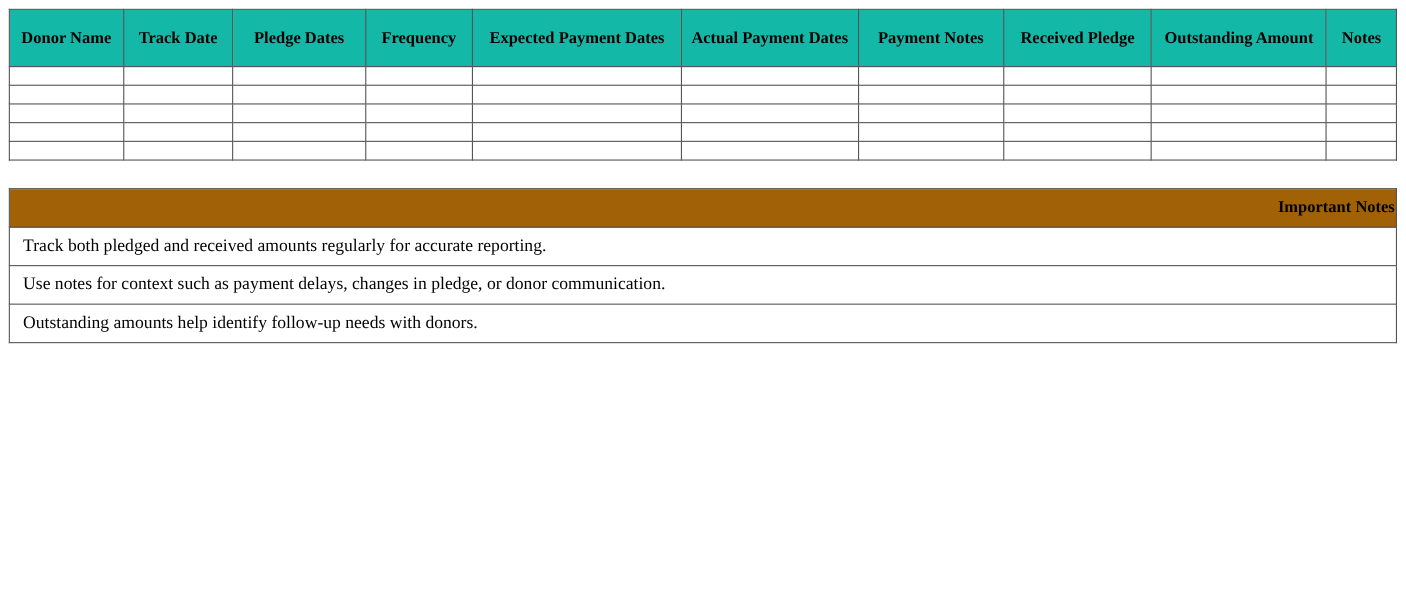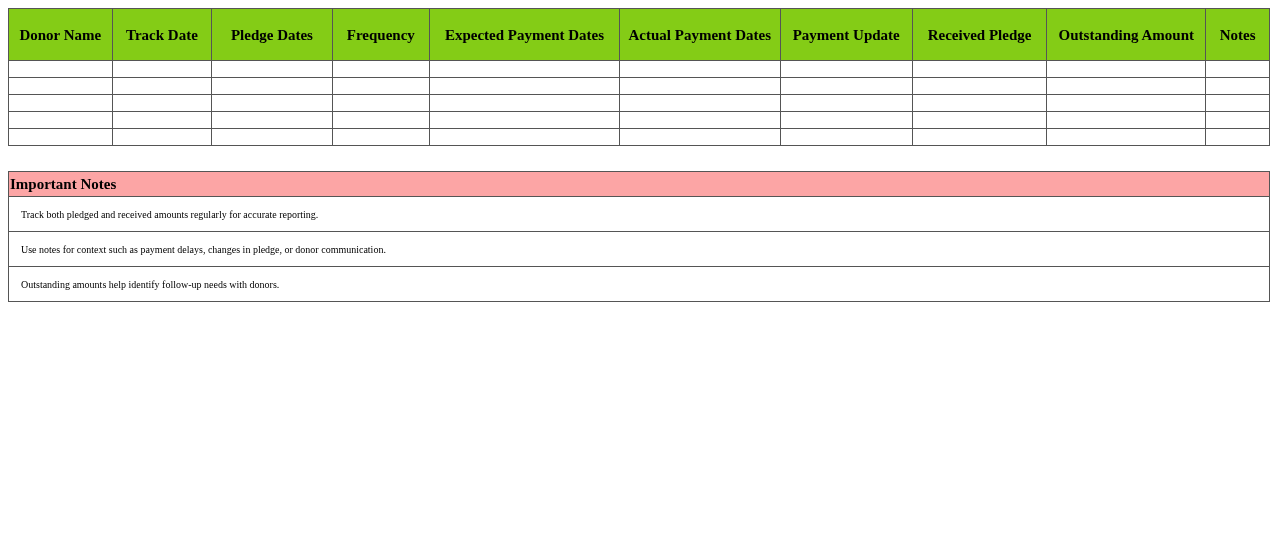--- a/index.html
+++ b/index.html
@@ -4,67 +4,67 @@
   <style>
     html, body { margin: 0; padding: 0; background: #ffffff; }
     body {
       width: 1278px; height: 550px; position: relative; overflow: hidden;
       font-family: "Liberation Serif", "DejaVu Serif", serif;
       color: #000;
     }
     table { border-collapse: collapse; position: absolute; left: 8px; }
     #pledge-table { top: 8px; width: 1262px; }
     #pledge-table th {
-      background: #84cc16;
+      background: #14b8a6;
       border: 1px solid #555;
       font-weight: bold;
       font-size: 15px;
       line-height: 18px;
       text-align: center;
       height: 52px;
       padding: 0 4px;
       box-sizing: border-box;
     }
     #pledge-table td {
       border: 1px solid #555;
       height: 17px;
       padding: 0;
       box-sizing: border-box;
     }
     #notes-table { top: 171px; width: 1262px; }
     #notes-table th {
-      background: #fca5a5;
+      background: #a16207;
       border: 1px solid #555;
       font-weight: bold;
       font-size: 15px;
-      text-align: left;
-      height: 25px;
+      text-align: right;
+      height: 35px;
       box-sizing: border-box;
     }
     #notes-table td {
       border: 1px solid #555;
-      font-size: 10px;
+      font-size: 16px;
       height: 35px;
       padding: 0 12px;
       box-sizing: border-box;
     }
   </style>
 </head>
 <body>
 
 <table id="pledge-table">
   <thead>
     <tr>
       <th style="width:105px"><span>Donor Name</span></th>
       <th style="width:101px"><span>Track Date</span></th>
       <th style="width:122px"><span>Pledge Dates</span></th>
       <th style="width:98px"><span>Frequency</span></th>
       <th style="width:193px"><span>Expected Payment Dates</span></th>
       <th style="width:163px"><span>Actual Payment Dates</span></th>
-      <th style="width:134px"><span>Payment Update</span></th>
+      <th style="width:134px"><span>Payment Notes</span></th>
       <th style="width:136px"><span>Received Pledge</span></th>
       <th style="width:161px"><span>Outstanding Amount</span></th>
       <th style="width:64px"><span>Notes</span></th>
     </tr>
   </thead>
   <tbody>
     <tr>
       <td></td>
       <td></td>
       <td></td>

